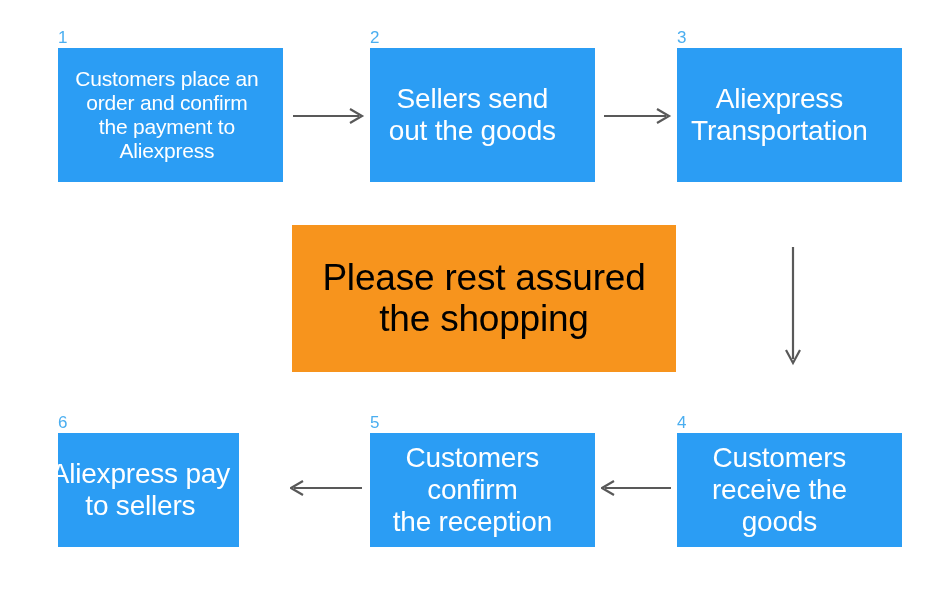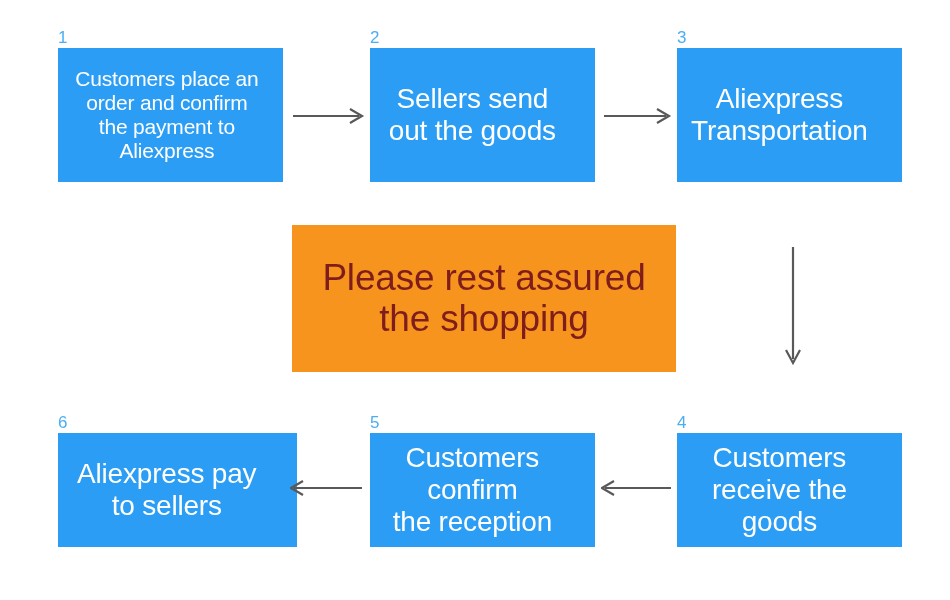--- a/index.html
+++ b/index.html
@@ -44,21 +44,21 @@
   }
 
   .blue-box {
     background: #2b9df4;
   }
 
   .orange-box {
     background: #f7941d;
   }
   .orange-box .node-label {
-    color: #7f1d1d;
+    color: #000000;
     width: 100%;
     margin-left: 0;
     line-height: 1.1;
   }
 
   .num {
     position: absolute;
     color: #4aaef0;
     font-size: 17px;
     font-weight: 400;
@@ -81,21 +81,21 @@
 
   #node-center { left: 292px; top: 225px; width: 384px; height: 147px; }
   #node-center .node-label { font-size: 37px; }
 
   #node-4 { left: 677px; top: 433px; width: 225px; height: 114px; }
   #node-4 .node-label { font-size: 28px; }
 
   #node-5 { left: 370px; top: 433px; width: 225px; height: 114px; }
   #node-5 .node-label { font-size: 28px; }
 
-  #node-6 { left: 58px;  top: 433px; width: 239px; height: 114px; }
+  #node-6 { left: 58px;  top: 433px; width: 181px; height: 114px; }
   #node-6 .node-label { font-size: 28px; }
 
   #num-1 { left: 58px;  top: 29px; }
   #num-2 { left: 370px; top: 29px; }
   #num-3 { left: 677px; top: 29px; }
   #num-4 { left: 677px; top: 414px; }
   #num-5 { left: 370px; top: 414px; }
   #num-6 { left: 58px;  top: 414px; }
 
   #arrow-1-2 { left: 291px; top: 100px; width: 74px; height: 32px; }

